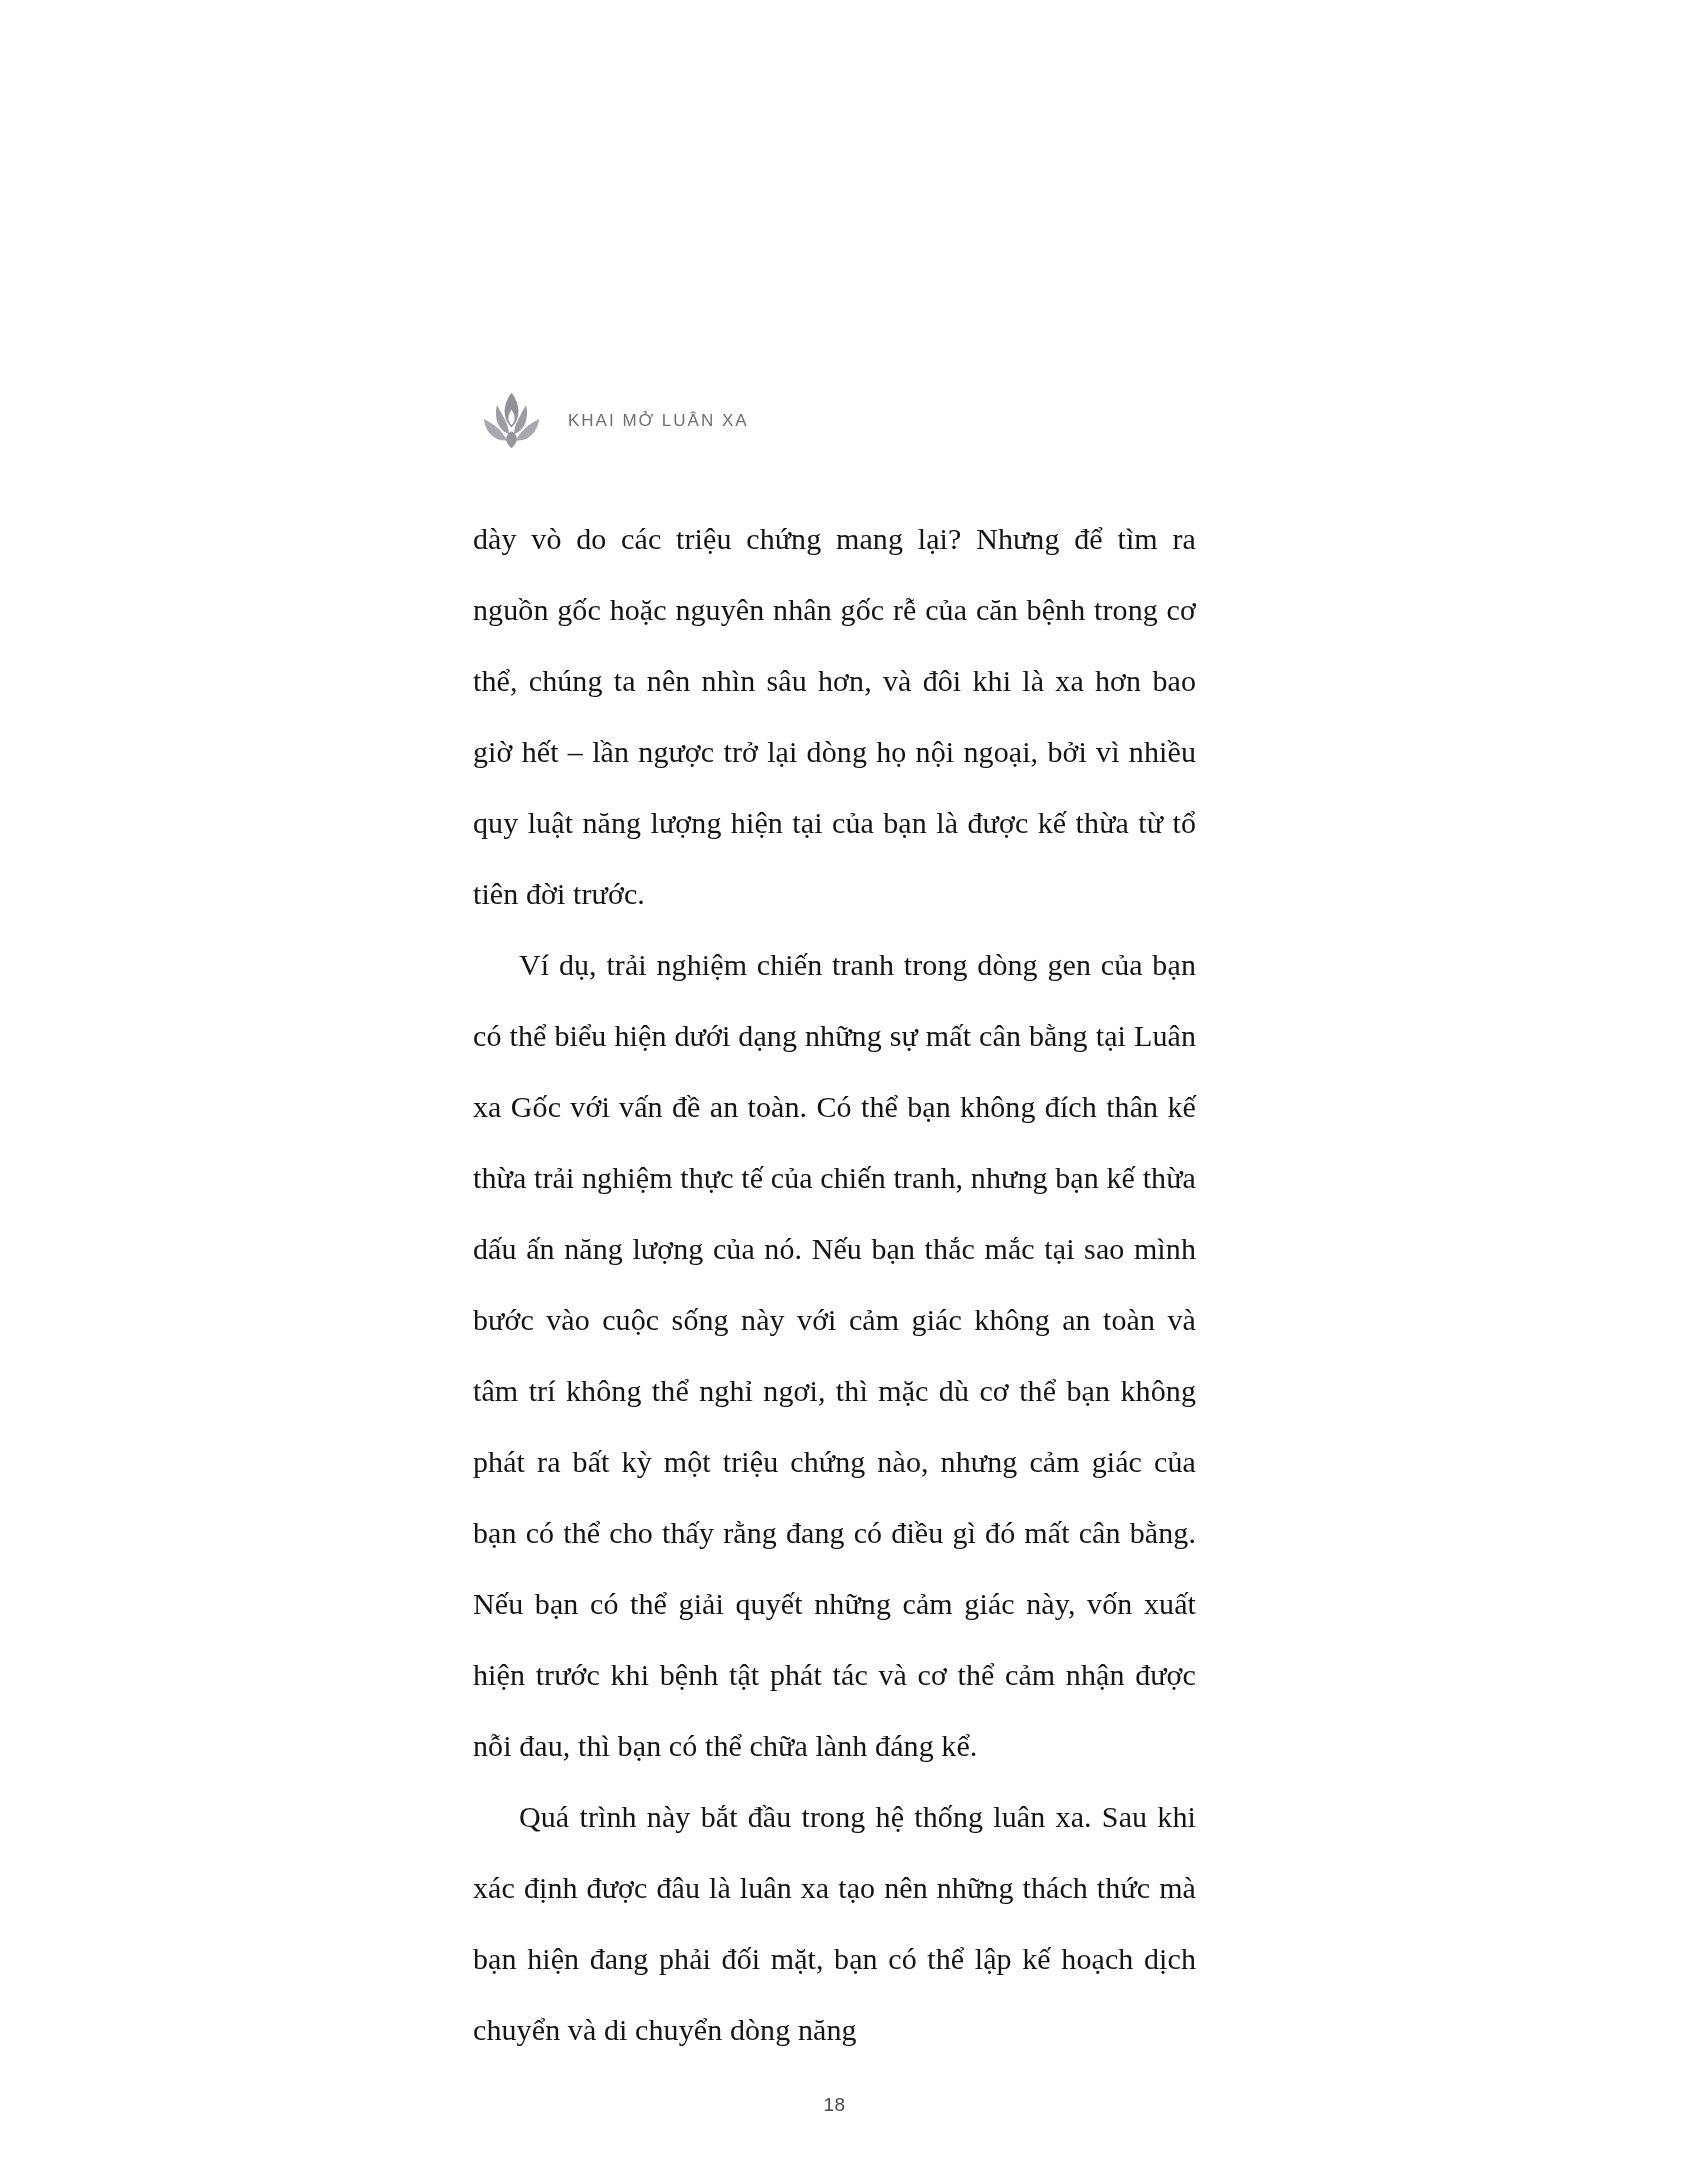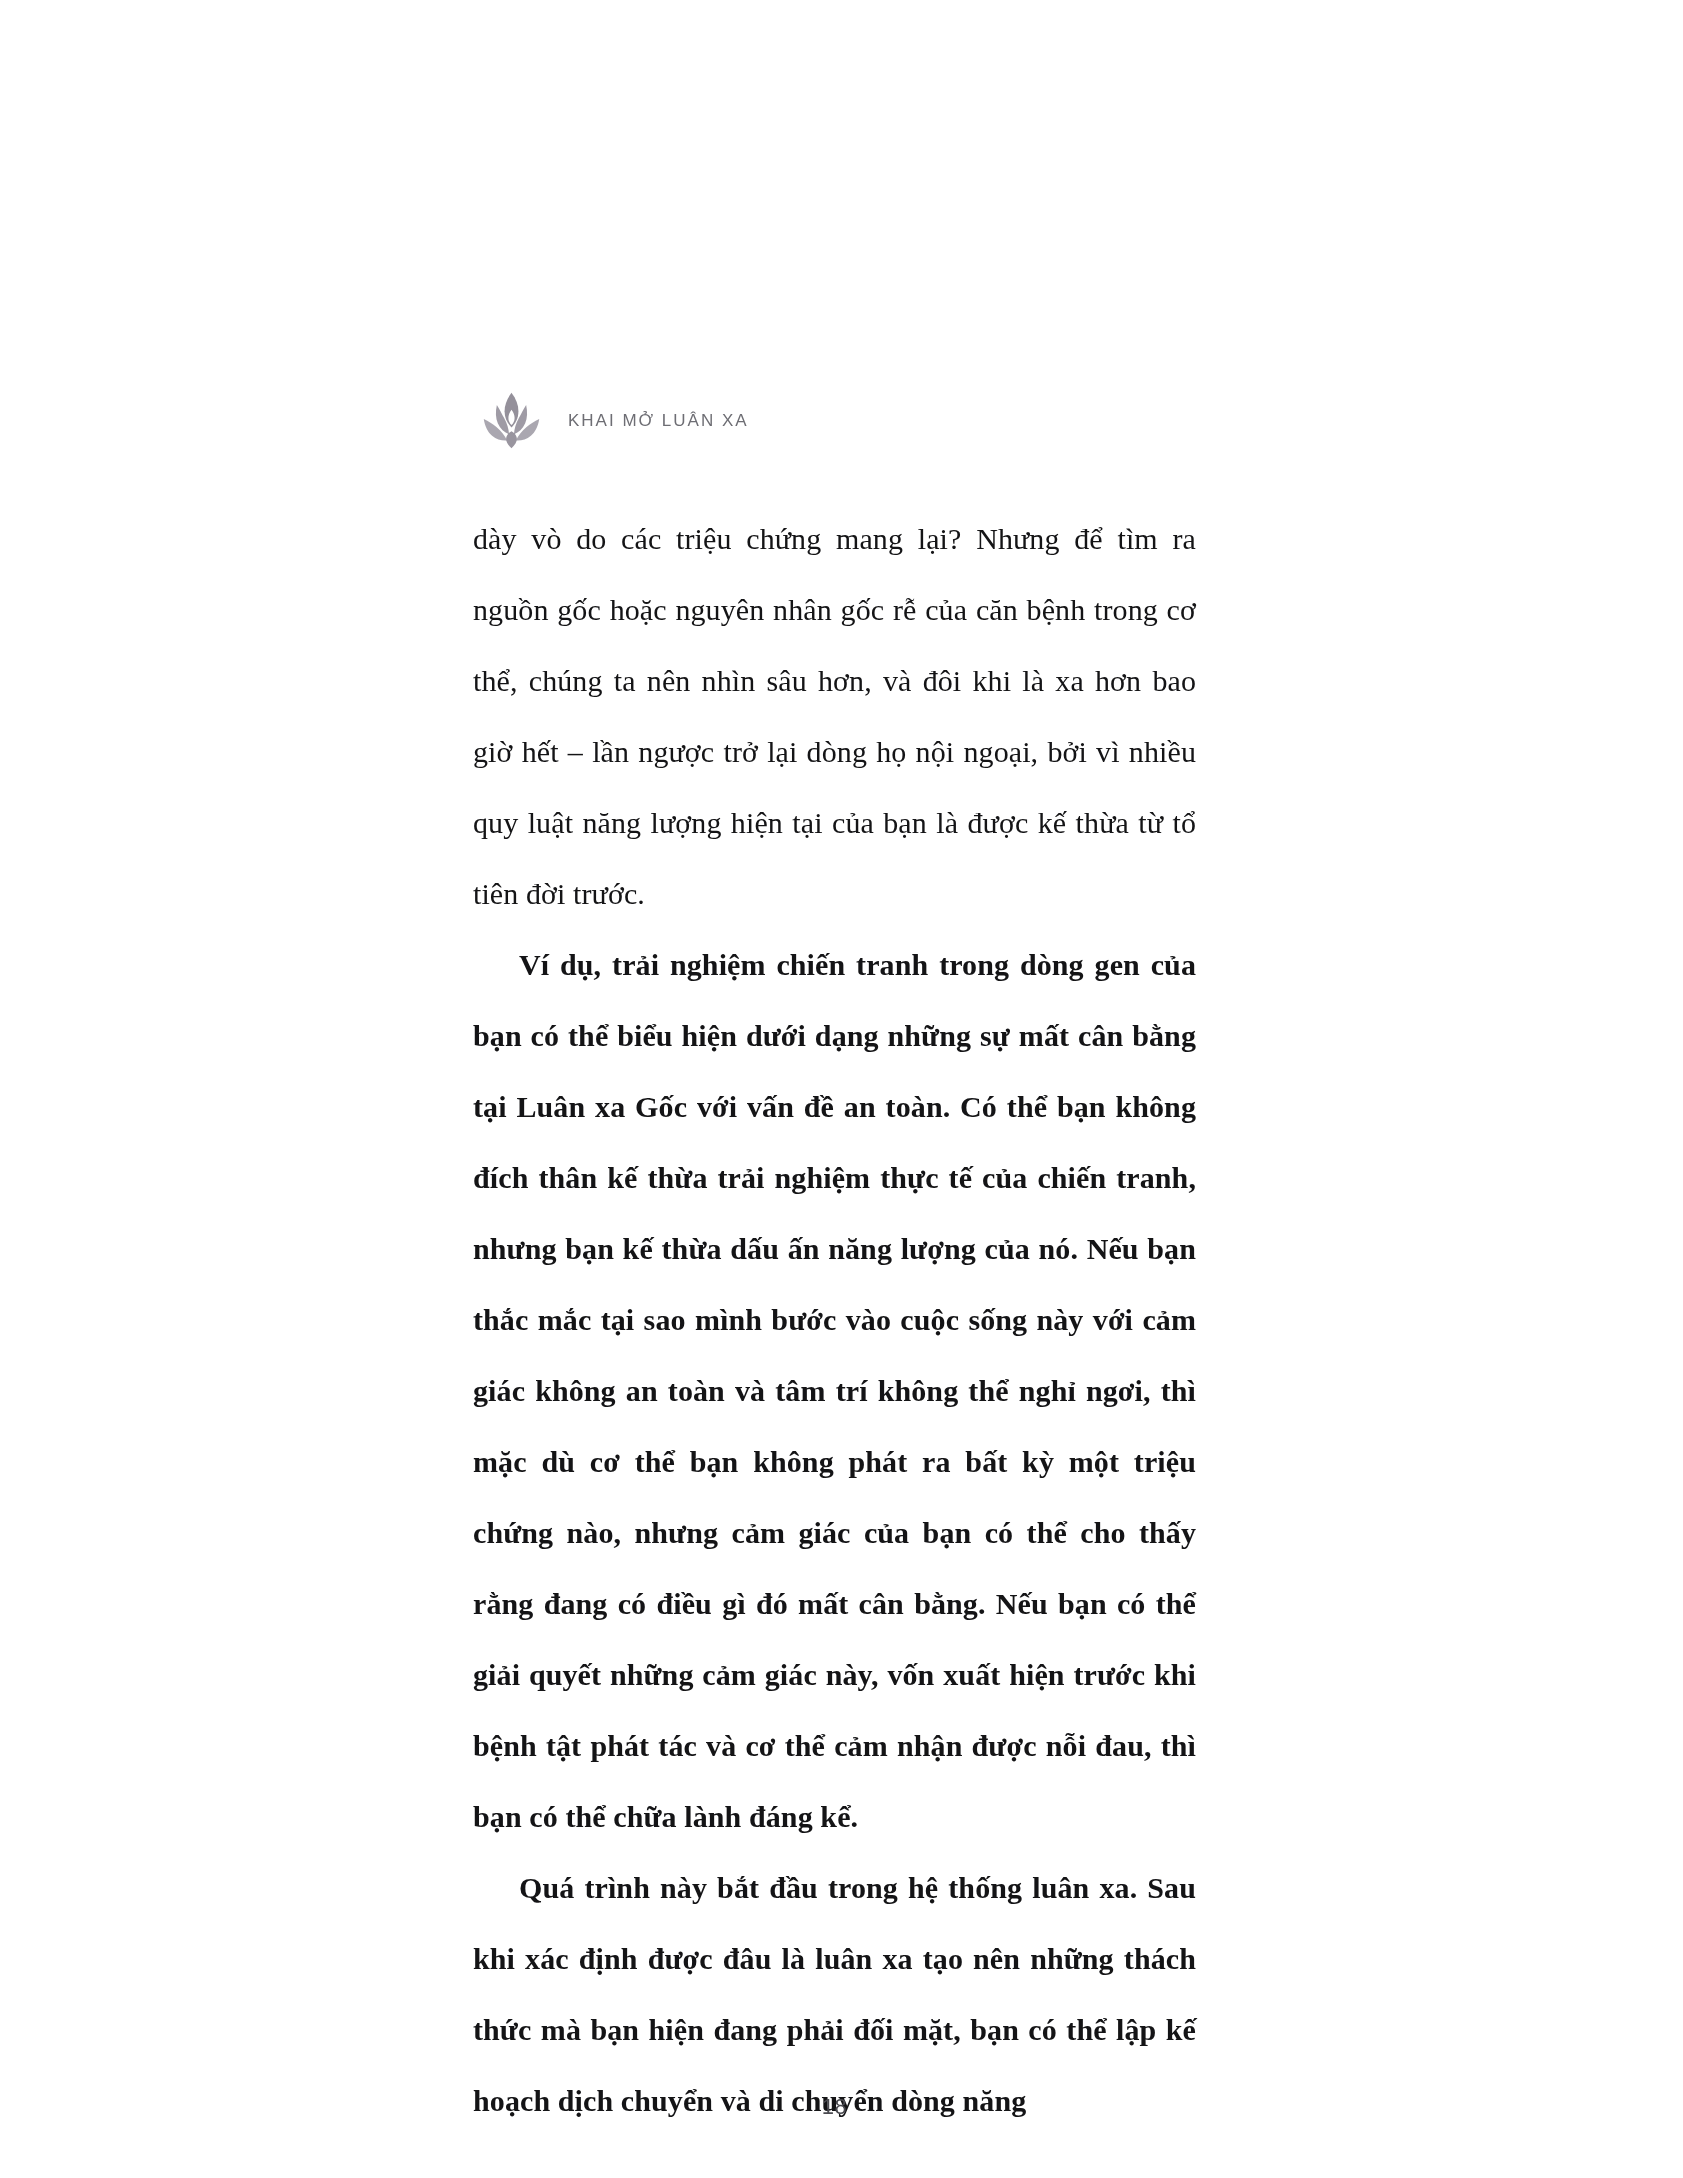--- a/index.html
+++ b/index.html
@@ -67,35 +67,34 @@
     margin: 0;
     font-size: 30px;
     line-height: 71px;
     text-align: justify;
     text-justify: inter-word;
     color: #141416;
     letter-spacing: 0.1px;
   }
   .body-copy p.indent {
     text-indent: 46px;
-    font-weight: bold;
   }
   .body-copy p + p {
     margin-top: 0px;
   }
 
   
   .folio {
     position: absolute;
     left: 0;
     top: 1718px;
     width: 723px;
     text-align: center;
     font-family: "Liberation Sans", sans-serif;
-    font-size: 22px;
+    font-size: 19px;
     color: #4a4a50;
     letter-spacing: 0.5px;
   }
 </style>
 </head>
 <body>
 
 <div class="page">
   <div class="content-frame">
 

